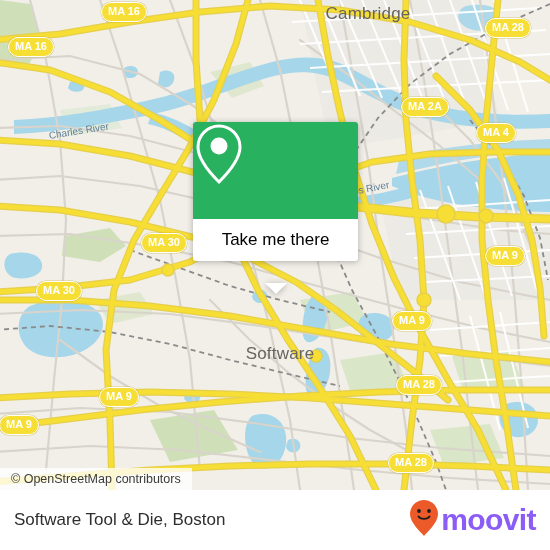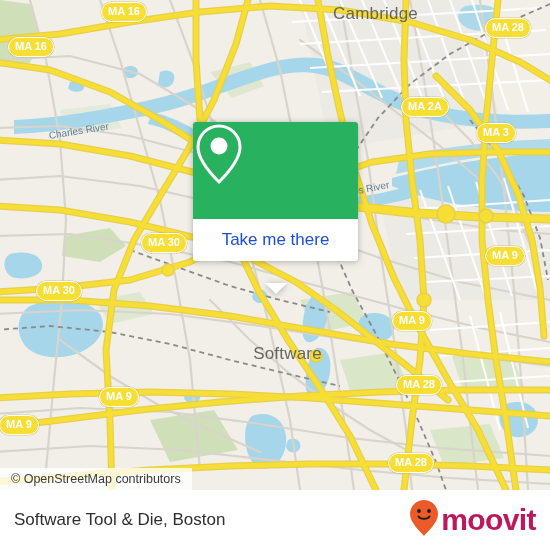--- a/index.html
+++ b/index.html
@@ -8,21 +8,21 @@
 
   #page{position:relative;width:550px;height:550px;overflow:hidden;background:#fff;}
 
   
   #map{position:absolute;left:0;top:0;width:550px;height:490px;overflow:hidden;
        background:#f2efe9;}
   #map svg{position:absolute;left:0;top:0;}
 
   
   .place-label{position:absolute;color:#5a5a5a;font-size:15px;letter-spacing:.2px;
-               white-space:nowrap;transform:translate(-50%,-50%);padding-left:15px;}
+               white-space:nowrap;transform:translate(-50%,-50%);}
   .city-label{font-size:17px;color:#66645f;}
   .river-label{position:absolute;color:#5f7f96;font-size:10px;white-space:nowrap;
                transform-origin:0 0;}
 
   
   .shield{position:absolute;transform:translate(-50%,-50%);
           background:#f7de35;border:1.5px solid #ffffff;border-radius:10px;
           color:#ffffff;font-size:11px;font-weight:bold;line-height:1;
           padding:3px 6px 4px 6px;white-space:nowrap;
           box-shadow:0 0 0 .5px rgba(190,170,40,.55);}
@@ -32,32 +32,32 @@
                padding:0 11px;background:rgba(255,255,255,.78);
                color:#3a3a3a;font-size:12.5px;white-space:nowrap;}
 
   
   #callout{position:absolute;left:193px;top:122px;width:165px;
            filter:drop-shadow(0 1px 3px rgba(0,0,0,.28));}
   #callout-head{height:97px;background:#28b15e;border-radius:3px 3px 0 0;
                 display:flex;align-items:center;justify-content:center;}
   #callout-foot{height:42px;background:#ffffff;border-radius:0 0 3px 3px;
                 display:flex;align-items:center;justify-content:center;
-                color:#1d4ed8;font-size:17px;}
+                color:#000000;font-size:17px;}
   #callout-tail{position:absolute;left:50%;top:161px;transform:translateX(-50%);
                 width:0;height:0;border-left:11px solid transparent;
                 border-right:11px solid transparent;border-top:11px solid #ffffff;}
 
   
   #bottombar{position:absolute;left:0;bottom:0;width:550px;height:60px;
              background:#ffffff;display:flex;align-items:center;
              justify-content:space-between;padding:0 14px;box-sizing:border-box;}
   #place-title{color:#2e2e2e;font-size:17px;white-space:nowrap;}
   #brand{display:flex;align-items:center;gap:2px;}
-  #brand-word{color:#be185d;font-size:30px;font-weight:bold;letter-spacing:-.6px;
+  #brand-word{color:#8b5cf6;font-size:30px;font-weight:bold;letter-spacing:-.6px;
               line-height:1;}
 </style>
 </head>
 <body>
 
 <div id="page">
 
   <div id="map">
 
     <svg width="550" height="490" viewBox="0 0 550 490">
@@ -263,21 +263,21 @@
     <div class="place-label city-label" style="left:368px;top:14px;">Cambridge</div>
     <div class="place-label city-label" style="left:280px;top:354px;">Software</div>
 
     <div class="river-label" style="left:48px;top:130px;transform:rotate(-9deg);">Charles River</div>
     <div class="river-label" style="left:352px;top:186px;transform:rotate(-11deg);">es River</div>
 
     <div class="shield" style="left:124px;top:12px;">MA 16</div>
     <div class="shield" style="left:31px;top:47px;">MA 16</div>
     <div class="shield" style="left:508px;top:28px;">MA 28</div>
     <div class="shield" style="left:401px;top:107px;margin-left:24px;">MA 2A</div>
-    <div class="shield" style="left:496px;top:133px;">MA 3</div>
+    <div class="shield" style="left:496px;top:133px;">MA 4</div>
     <div class="shield" style="left:164px;top:243px;">MA 30</div>
     <div class="shield" style="left:59px;top:291px;">MA 30</div>
     <div class="shield" style="left:505px;top:256px;">MA 9</div>
     <div class="shield" style="left:412px;top:321px;">MA 9</div>
     <div class="shield" style="left:119px;top:397px;">MA 9</div>
     <div class="shield" style="left:19px;top:425px;">MA 9</div>
     <div class="shield" style="left:419px;top:385px;">MA 28</div>
     <div class="shield" style="left:411px;top:463px;">MA 28</div>
 
     <div id="attribution">© OpenStreetMap contributors</div>

